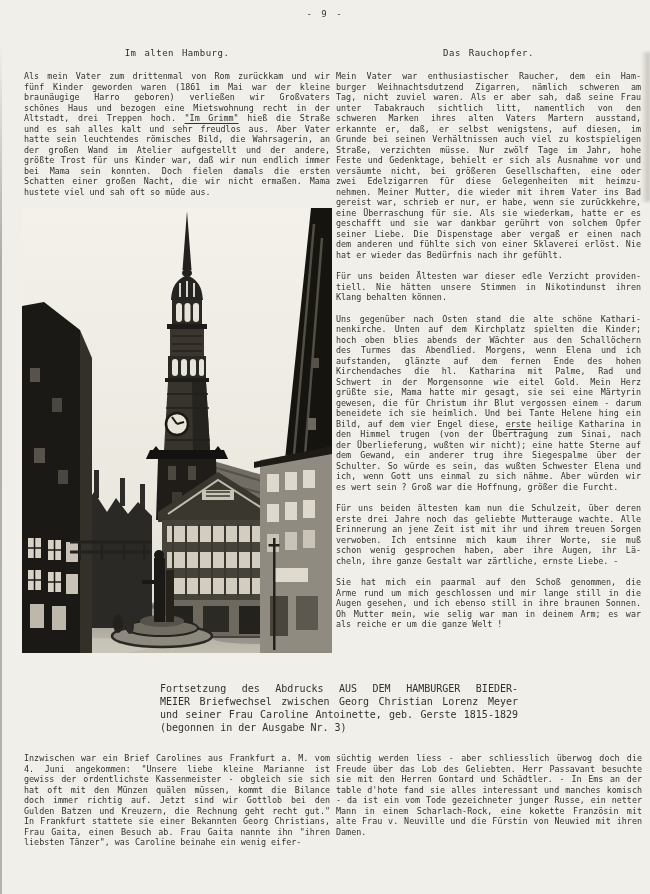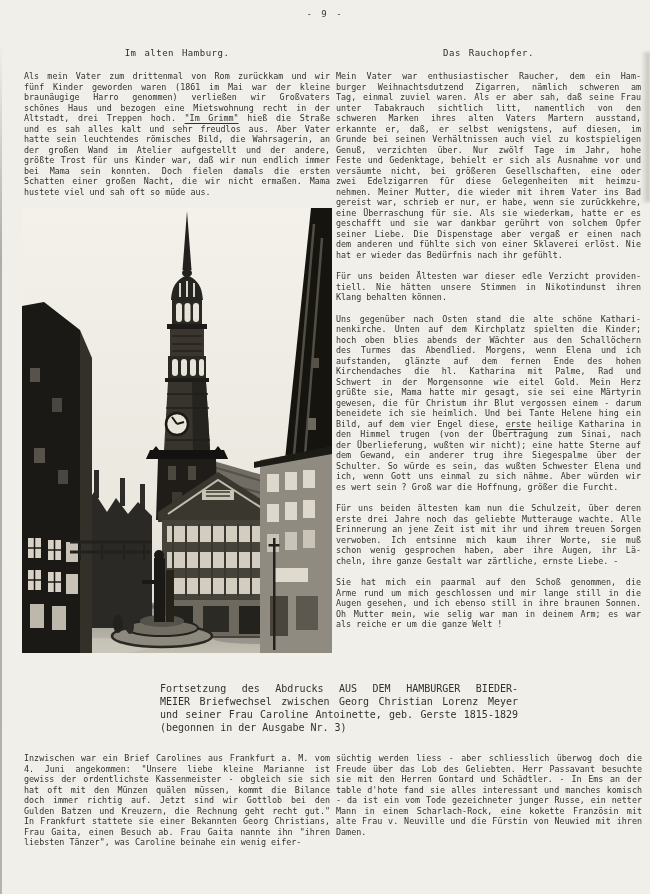--- a/index.html
+++ b/index.html
@@ -62,44 +62,44 @@
 
 <div class="page">
 
   <div class="page-number">- 9 -</div>
 
   <div class="col col-left-top">
     <div class="heading">Im alten Hamburg.</div>
     <div class="para">
         <div class="tl">Als mein Vater zum drittenmal von Rom zurückkam und wir</div>
         <div class="tl">fünf Kinder geworden waren (1861 im Mai war der kleine</div>
-        <div class="tl">braunäugige Harro genommen) verließen wir Großvaters</div>
+        <div class="tl">braunäugige Harro geboren) verließen wir Großvaters</div>
         <div class="tl">schönes Haus und bezogen eine Mietswohnung recht in der</div>
         <div class="tl"><span>Altstadt, drei Treppen hoch. </span><span class="ul">"Im Grimm"</span><span> hieß die Straße</span></div>
         <div class="tl">und es sah alles kalt und sehr freudlos aus. Aber Vater</div>
         <div class="tl">hatte sein leuchtendes römisches Bild, die Wahrsagerin, an</div>
         <div class="tl">der großen Wand im Atelier aufgestellt und der andere,</div>
         <div class="tl">größte Trost für uns Kinder war, daß wir nun endlich immer</div>
         <div class="tl">bei Mama sein konnten. Doch fielen damals die ersten</div>
         <div class="tl">Schatten einer großen Nacht, die wir nicht ermaßen. Mama</div>
         <div class="tl last">hustete viel und sah oft so müde aus.</div>
       </div>
   </div>
 
   <div class="col col-right">
     <div class="heading">Das Rauchopfer.</div>
     <div class="para">
         <div class="tl">Mein Vater war enthusiastischer Raucher, dem ein Ham-</div>
         <div class="tl">burger Weihnachtsdutzend Zigarren, nämlich schweren am</div>
-        <div class="tl">Tag, einmal zuviel waren. Als er aber sah, daß seine Frau</div>
+        <div class="tl">Tag, nicht zuviel waren. Als er aber sah, daß seine Frau</div>
         <div class="tl">unter Tabakrauch sichtlich litt, namentlich von den</div>
         <div class="tl">schweren Marken ihres alten Vaters Martern ausstand,</div>
         <div class="tl">erkannte er, daß, er selbst wenigstens, auf diesen, im</div>
         <div class="tl">Grunde bei seinen Verhältnissen auch viel zu kostspieligen</div>
-        <div class="tl">Genuß, verzichten über. Nur zwölf Tage im Jahr, hohe</div>
+        <div class="tl">Straße, verzichten müsse. Nur zwölf Tage im Jahr, hohe</div>
         <div class="tl">Feste und Gedenktage, behielt er sich als Ausnahme vor und</div>
         <div class="tl">versäumte nicht, bei größeren Gesellschaften, eine oder</div>
         <div class="tl">zwei Edelzigarren für diese Gelegenheiten mit heimzu-</div>
         <div class="tl">nehmen. Meiner Mutter, die wieder mit ihrem Vater ins Bad</div>
         <div class="tl">gereist war, schrieb er nur, er habe, wenn sie zurückkehre,</div>
         <div class="tl">eine Überraschung für sie. Als sie wiederkam, hatte er es</div>
         <div class="tl">geschafft und sie war dankbar gerührt von solchem Opfer</div>
         <div class="tl">seiner Liebe. Die Dispenstage aber vergaß er einen nach</div>
         <div class="tl">dem anderen und fühlte sich von einer Sklaverei erlöst. Nie</div>
         <div class="tl last">hat er wieder das Bedürfnis nach ihr gefühlt.</div>

